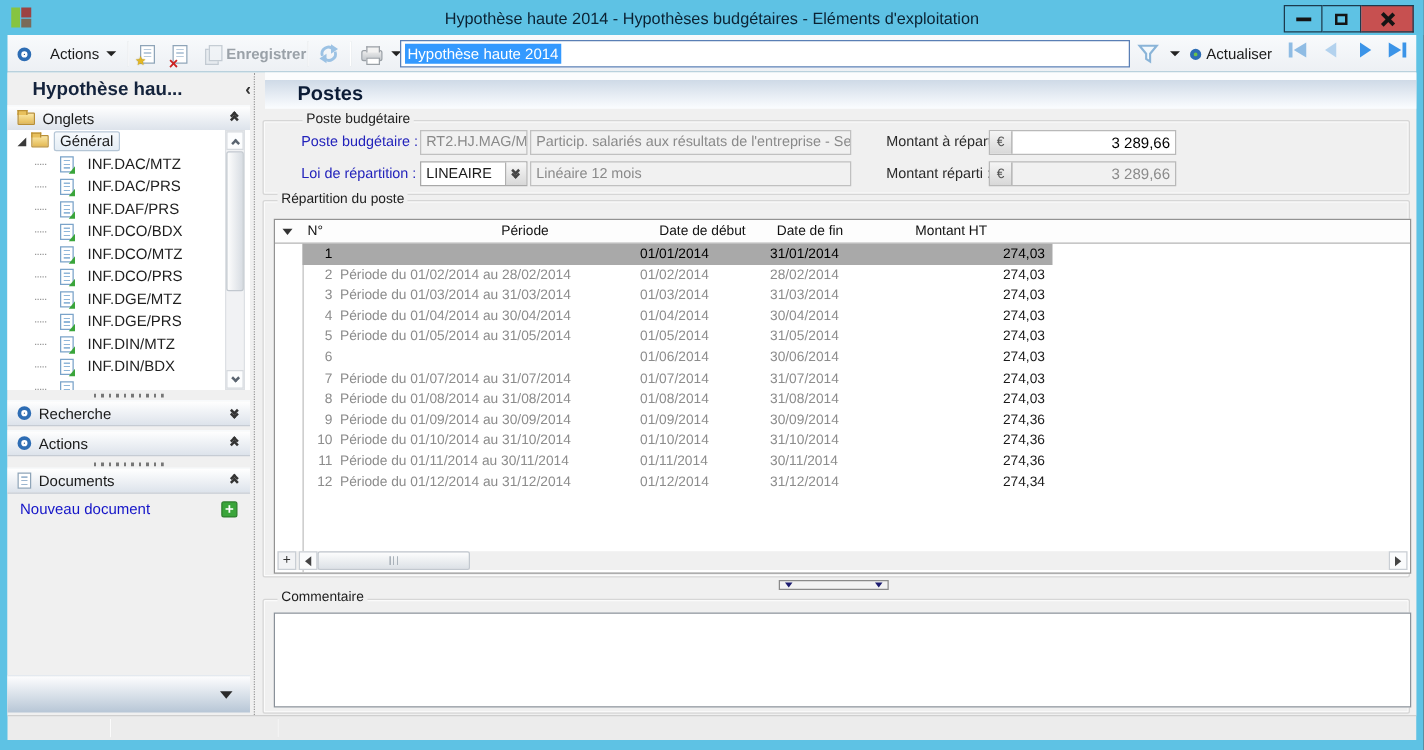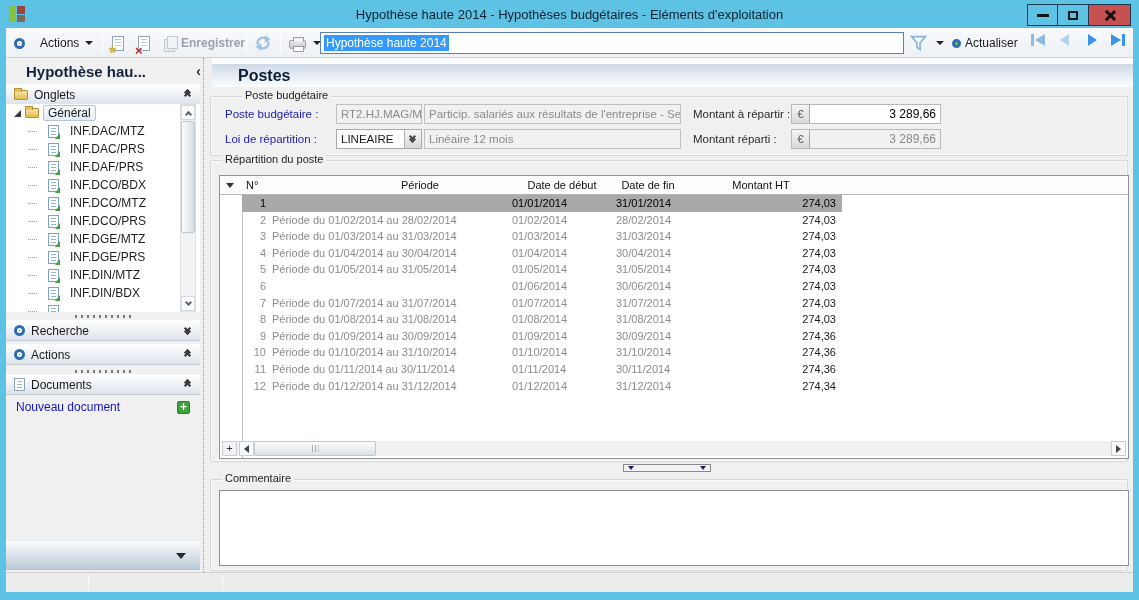--- a/index.html
+++ b/index.html
@@ -95,21 +95,21 @@
   .sb-bottom{position:absolute;left:0;top:482px;width:100%;height:30px;background:linear-gradient(#fdfdfe,#b7c6d6);border-top:1px solid #e4e9ef;}
   .tri-dn{width:0;height:0;border-left:5px solid transparent;border-right:5px solid transparent;border-top:6px solid #2a2a2a;}
   .sb-bottom .tri-dn{position:absolute;right:14px;top:12px;}
   
   .main{position:absolute;left:200px;top:0;width:927px;height:514px;background:#f0f0f0;}
   .main-topstrip{position:absolute;left:6px;top:0;width:921px;height:6px;background:#fbfcfd;}
   .page-titlebar{position:absolute;left:6px;top:6px;width:921px;height:23px;background:linear-gradient(#cfdae7,#fbfdff);display:flex;align-items:center;}
   .page-title{font-size:16px;font-weight:bold;color:#0c1c36;margin-left:26px;}
   .groupbox{position:absolute;border:1px solid #d6d6d6;border-radius:2px;box-shadow:inset 0 0 0 1px #fbfbfb;}
   .group-label{position:absolute;font-size:11px;color:#1d1d1d;background:#f0f0f0;padding:0 3px;z-index:2;}
-  .fld-label{position:absolute;font-size:11.5px;color:var(--label-blue);line-height:20px;}
+  .fld-label{position:absolute;font-size:11.5px;color:var(--label-blue);line-height:20px;margin-left:16px;}
   .fld-label.dark{color:#2a2a2a;}
   .field{position:absolute;height:20px;border:1px solid #c0c0c0;background:#f1f1f1;font-size:11.5px;color:#8a8a8a;
     display:flex;align-items:center;padding:0 4px;overflow:hidden;white-space:nowrap;}
   .combo{position:absolute;height:20px;border:1px solid #a9a9a9;background:#fff;font-size:11.5px;display:flex;align-items:center;}
   .combo .cval{flex:1;padding:0 4px;}
   .combo .cbtn{width:17px;height:100%;background:linear-gradient(#f7f7f7,#d8d8d8);border-left:1px solid #b0b0b0;
     display:flex;align-items:center;justify-content:center;}
   .combo .dchev i{border-color:#444;}
   .euro-field{position:absolute;height:20px;border:1px solid #b9b9b9;background:#fff;display:flex;align-items:center;}
   .euro-field.gray{background:#f1f1f1;}

